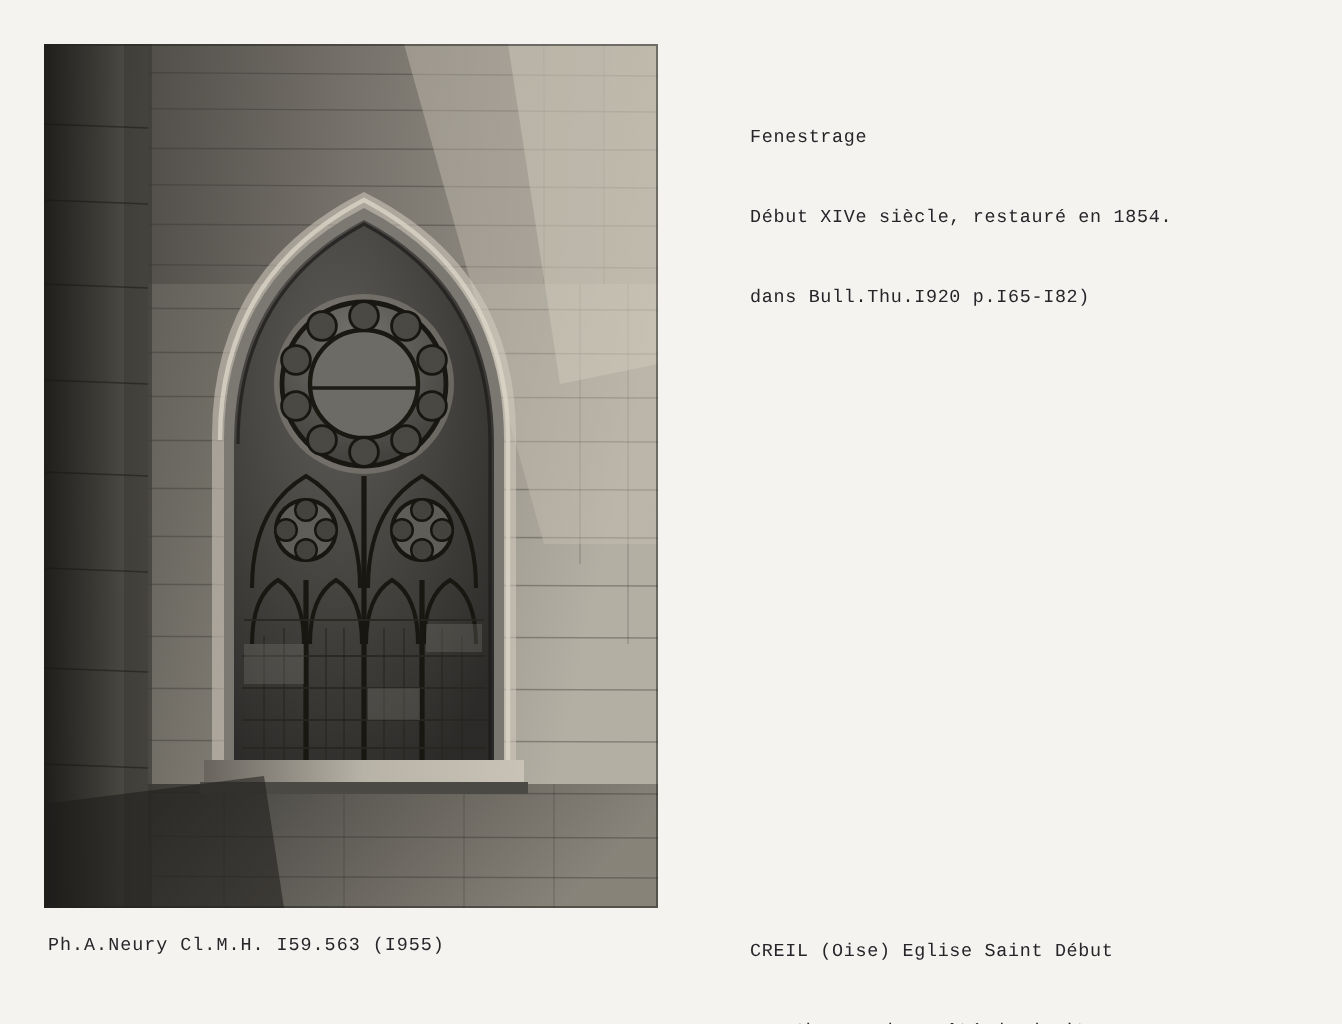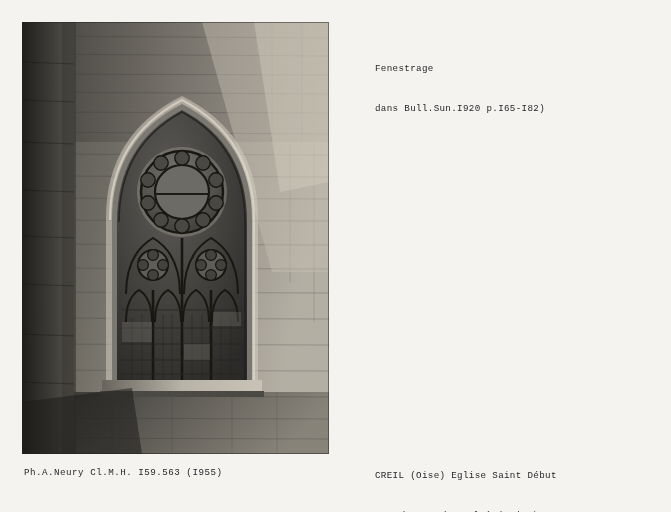--- a/index.html
+++ b/index.html
@@ -254,21 +254,22 @@
       <path d="M0 380 L110 366 L120 432 L0 432 Z" fill="#1d1c19" opacity="0.55"></path>
 
       <rect x="0" y="0" width="307" height="432" fill="none" stroke="#20201d" stroke-width="2" opacity="0.5"></rect>
       <path d="M0 0 L307 0 L307 432 L0 432 Z" fill="none"></path>
       <rect x="0" y="0" width="307" height="432" fill="url(#glassGrad)" opacity="0.04"></rect>
     </svg>
   </div>
 
   <div class="typed" id="top-note">
     <span class="line">Fenestrage</span>
-    <span class="line">dans Bull.Sun.I920 p.I65-I82)</span>
+    <span class="line">Début XIVe siècle, restauré en 1854.</span>
+    <span class="line">dans Bull.Thu.I920 p.I65-I82)</span>
   </div>
 
   <div class="typed" id="bottom-note">
     <span class="line">CREIL (Oise) Eglise Saint Début</span>
     <span class="line indent1">Choeur, bas-côté de droite</span>
     
   </div>
 
   <div class="typed" id="credit">Ph.A.Neury Cl.M.H. I59.563 (I955)</div>
 

